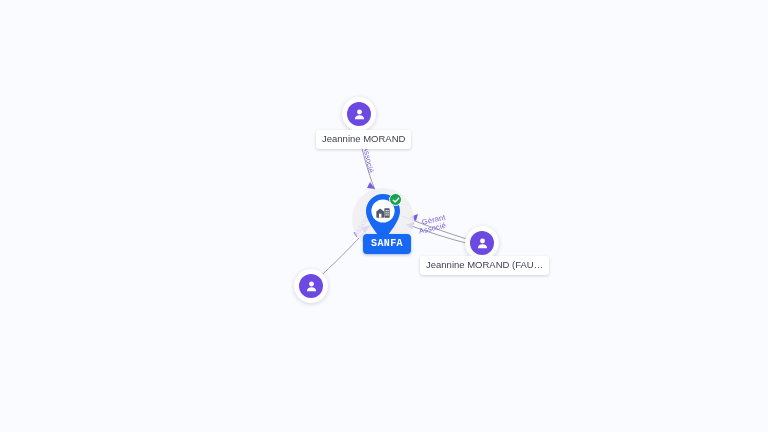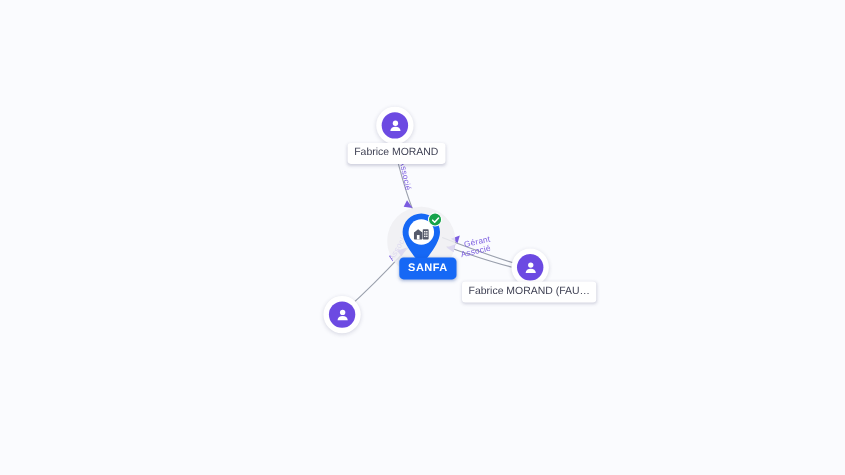--- a/index.html
+++ b/index.html
@@ -129,21 +129,21 @@
     z-index: 9;
     background: #1668f5;
     color: #ffffff;
     font-size: 10px;
     font-weight: bold;
     letter-spacing: 0.4px;
     padding: 4px 8px 5px 8px;
     border-radius: 4px;
     box-shadow: 0 1px 3px rgba(20,60,150,0.35);
     white-space: nowrap;
-    font-family: Liberation Sans, sans-serif;
+    font-family: Liberation Mono, monospace;
   }
 </style>
 </head>
 <body>
 
 <div id="canvas" style="background: rgb(250, 251, 254);">
 
   <svg id="edges" viewBox="0 0 768 432" width="768" height="432">
 
     <path d="M 358,133 C 363,152 367,170 375,190" fill="none" stroke="#9aa0ad" stroke-width="1"></path>
@@ -169,31 +169,31 @@
   <div class="edge-label" style="left:351px; top:234px; transform: rotate(-59deg);">Associé</div>
 
   <div class="person-node" style="left:342px; top:97px;">
     <span class="person-disc">
       <svg width="15" height="15" viewBox="0 0 24 24" fill="#ffffff">
         <circle cx="12" cy="8" r="3.9"></circle>
         <path d="M4.6 19.4c0-4.1 3.3-6.2 7.4-6.2s7.4 2.1 7.4 6.2z"></path>
       </svg>
     </span>
   </div>
-  <div class="node-label" style="left:316px; top:130px;">Fabrice MORAND</div>
+  <div class="node-label" style="left:316px; top:130px;">Jeannine MORAND</div>
 
   <div class="person-node" style="left:465px; top:226px;">
     <span class="person-disc">
       <svg width="15" height="15" viewBox="0 0 24 24" fill="#ffffff">
         <circle cx="12" cy="8" r="3.9"></circle>
         <path d="M4.6 19.4c0-4.1 3.3-6.2 7.4-6.2s7.4 2.1 7.4 6.2z"></path>
       </svg>
     </span>
   </div>
-  <div class="node-label" style="left:420px; top:256px;">Fabrice MORAND (FAU…</div>
+  <div class="node-label" style="left:420px; top:256px;">Jeannine MORAND (FAU…</div>
 
   <div class="person-node" style="left:294px; top:269px;">
     <span class="person-disc">
       <svg width="15" height="15" viewBox="0 0 24 24" fill="#ffffff">
         <circle cx="12" cy="8" r="3.9"></circle>
         <path d="M4.6 19.4c0-4.1 3.3-6.2 7.4-6.2s7.4 2.1 7.4 6.2z"></path>
       </svg>
     </span>
   </div>
 

